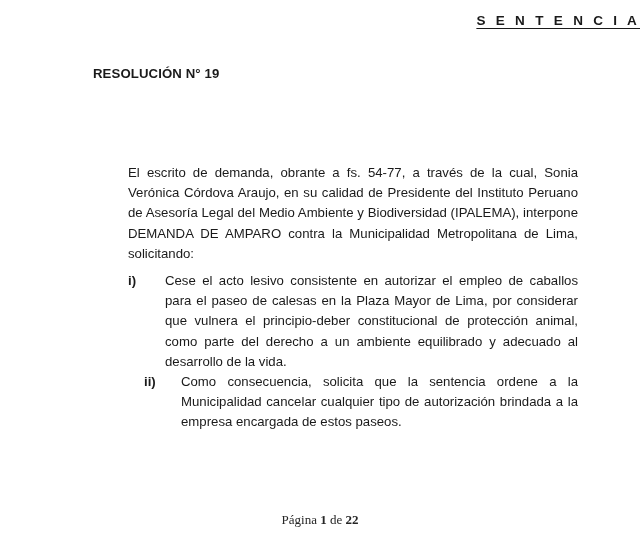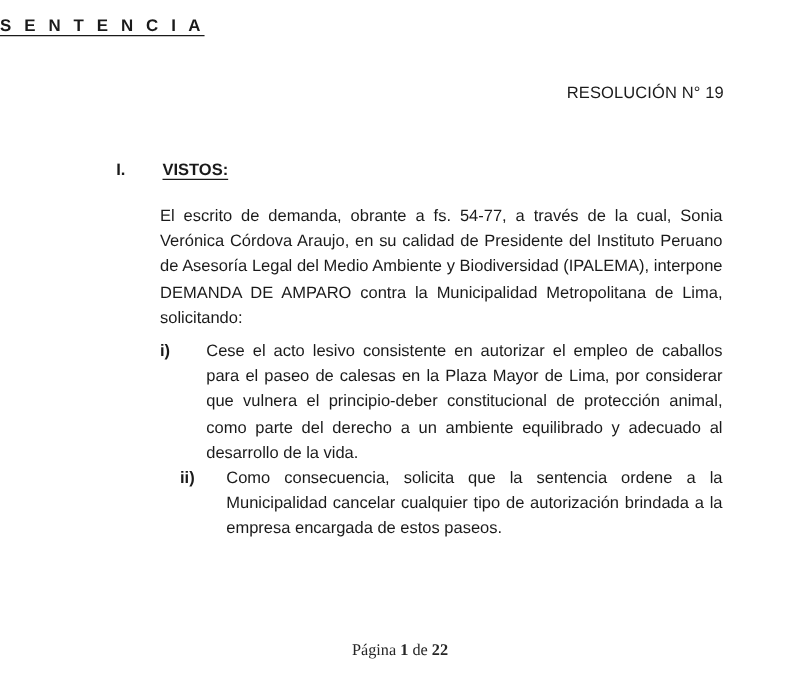--- a/index.html
+++ b/index.html
@@ -23,42 +23,41 @@
     height: 551px;
     box-sizing: border-box;
   }
 
   
   .doc-title {
     position: absolute;
     top: 13px;
     left: 0;
     width: 640px;
-    text-align: left;
+    text-align: right;
     font-size: 13.5px;
     font-weight: bold;
     letter-spacing: 3.3px;
     text-decoration: underline;
     text-underline-offset: 3px;
     text-decoration-thickness: 1.4px;
   }
 
   
   .res-block {
     position: absolute;
     top: 64px;
     left: 93px;
     width: 486px;
   }
   .res-number {
     font-size: 13.2px;
-    font-weight: normal;
+    font-weight: bold;
     line-height: 20px;
     letter-spacing: 0.1px;
-    text-align: right;
   }
   .res-date {
     font-size: 13.2px;
     font-weight: normal;
     line-height: 20px;
     margin-top: 4px;
   }
 
   
   .section-head {
@@ -136,23 +135,20 @@
 <body>
 
 <div class="page">
 
   <div class="doc-title">S E N T E N C I A</div>
 
   <div class="res-block">
     <div class="res-number">RESOLUCIÓN N° 19</div>
   </div>
 
-  <div class="section-head">
-    <span class="section-num">I.</span><span class="section-label">VISTOS:</span>
-  </div>
 
   <div class="body-para">
     <span>El escrito de demanda, obrante a fs. 54-77, a través de la cual, Sonia Verónica Córdova Araujo, en su calidad de Presidente del Instituto Peruano de Asesoría Legal del Medio Ambiente y Biodiversidad (IPALEMA), interpone </span><span class="bold">DEMANDA DE AMPARO</span><span> contra la Municipalidad Metropolitana de Lima, solicitando:</span>
   </div>
 
   <div class="claims-list">
     <div class="claim-item">
       <span class="claim-marker">i)</span>
       <span class="claim-text">Cese el acto lesivo consistente en autorizar el empleo de caballos para el paseo de calesas en la Plaza Mayor de Lima, por considerar que vulnera el principio-deber constitucional de protección animal, como parte del derecho a un ambiente equilibrado y adecuado al desarrollo de la vida.</span>
     </div>

